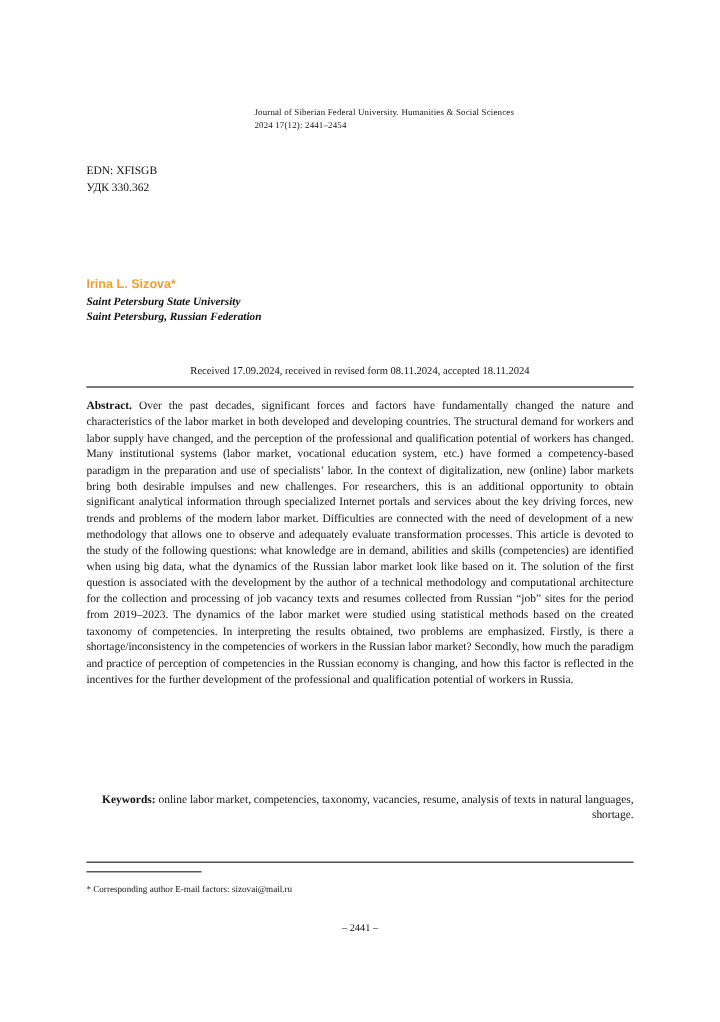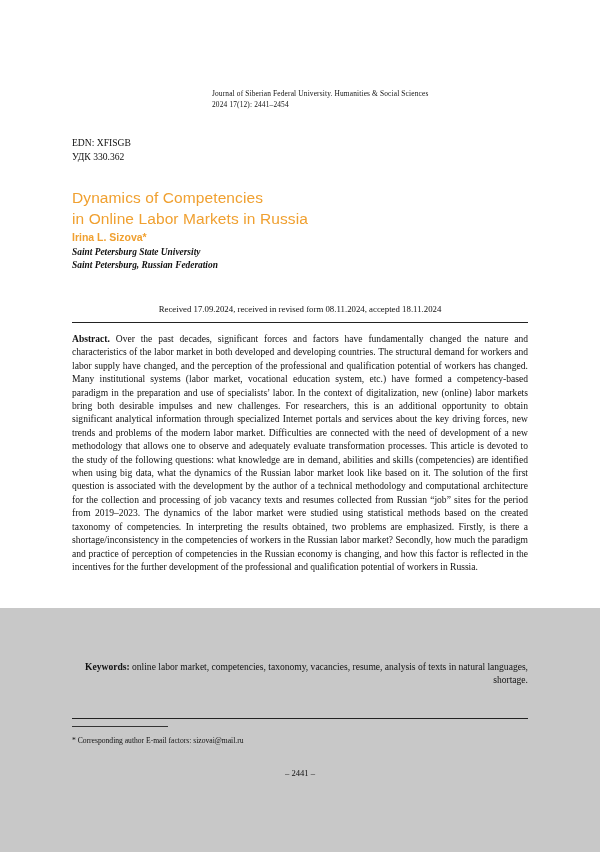--- a/index.html
+++ b/index.html
@@ -9,21 +9,21 @@
   }
   body {
     width: 600px;
     height: 852px;
     overflow: hidden;
     font-family: "Liberation Serif", serif;
   }
   .page {
     position: relative;
     width: 600px;
-    height: 608px;
+    height: 852px;
     background: #ffffff;
     box-sizing: border-box;
   }
   .content {
     position: absolute;
     left: 72px;
     right: 72px;
     top: 0;
     bottom: 0;
   }
@@ -180,24 +180,20 @@
     <div class="journal-header">
       <div>Journal of Siberian Federal University.  Humanities &amp; Social Sciences</div>
       <div>2024 17(12): 2441–2454</div>
     </div>
 
     <div class="edn-block">
       <div>EDN: XFISGB</div>
       <div>УДК 330.362</div>
     </div>
 
-    <h1 class="title">
-      <span>Dynamics of Competencies</span><br>
-      <span>in Online Labor Markets in Russia</span>
-    </h1>
 
     <div class="author-block">
       <div class="author-name">Irina L. Sizova*</div>
       <div class="affiliation">Saint Petersburg State University</div>
       <div class="affiliation">Saint Petersburg, Russian Federation</div>
     </div>
 
     <div class="received">Received 17.09.2024, received in revised form 08.11.2024, accepted 18.11.2024</div>
 
     <div class="rule rule-top"></div>

